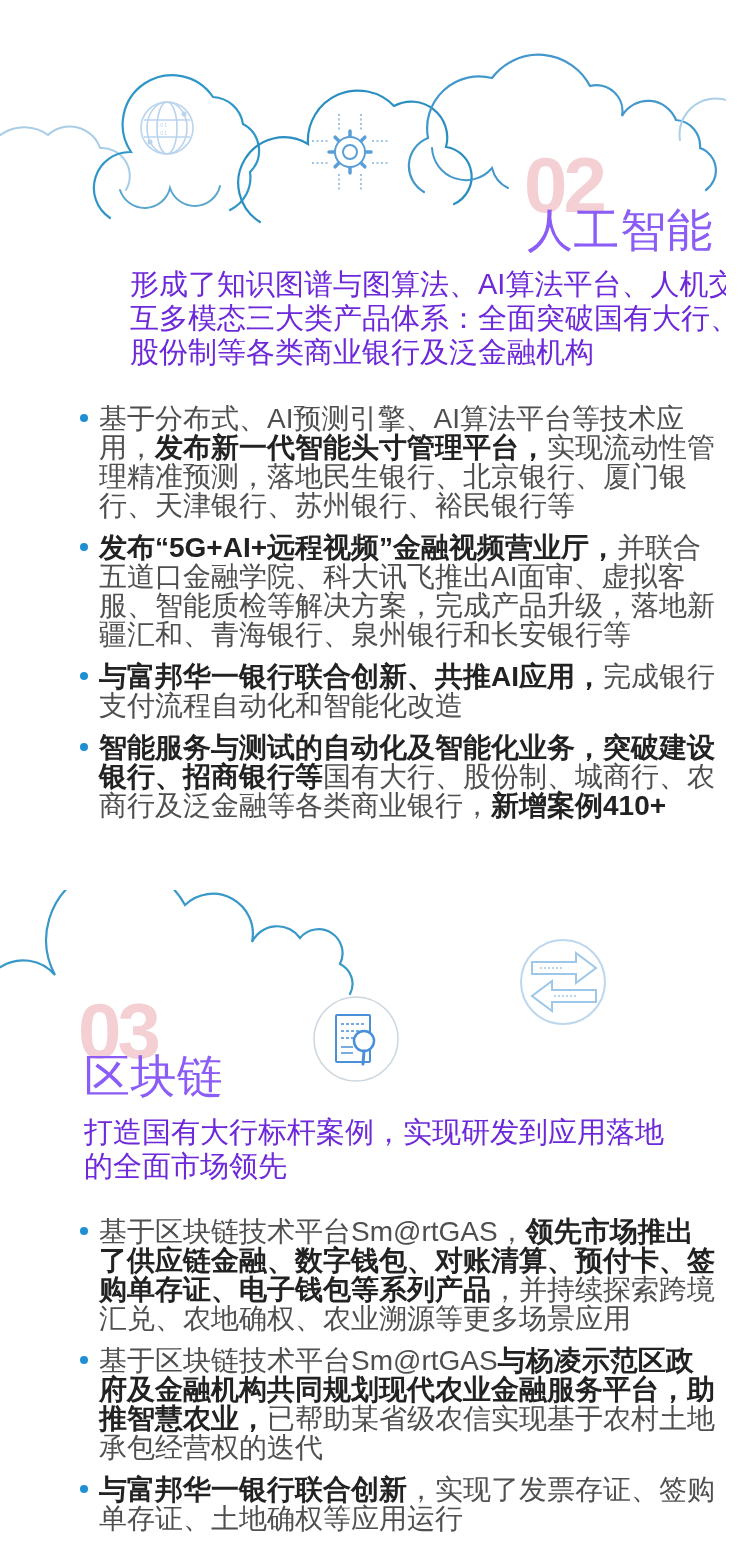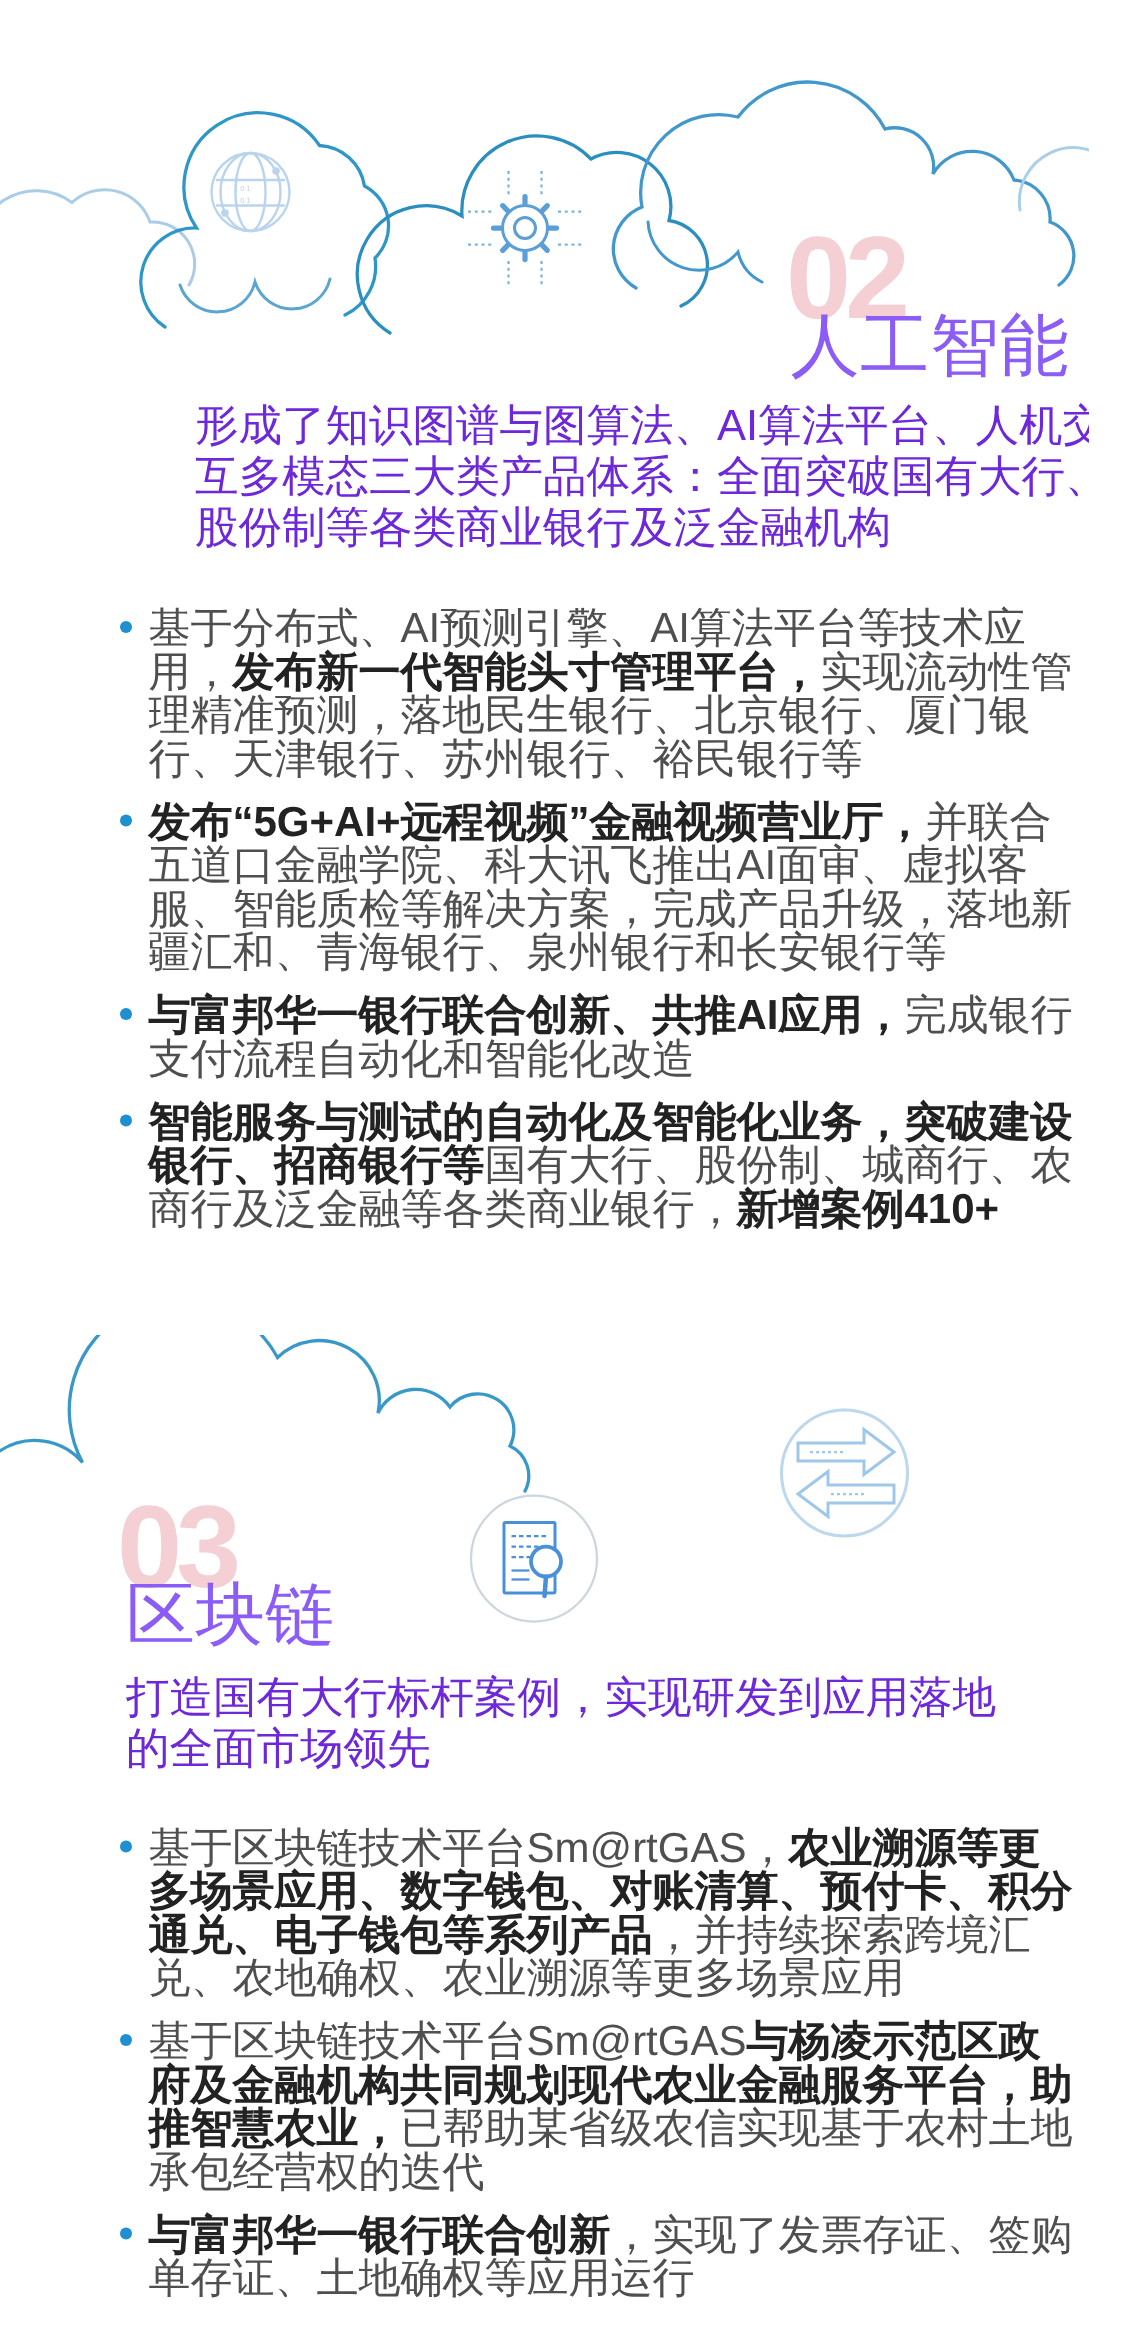--- a/index.html
+++ b/index.html
@@ -123,18 +123,18 @@
       <line x1="540" y1="78" x2="562" y2="78" stroke="#9ec7e8" stroke-width="1.5" stroke-dasharray="2 2"></line>
       <line x1="554" y1="106" x2="576" y2="106" stroke="#9ec7e8" stroke-width="1.5" stroke-dasharray="2 2"></line>
     </g>
   </svg>
 
   <div class="bignum num03">03</div>
   <h1 class="sec-title title03">区块链</h1>
   <p class="subtitle sub03">打造国有大行标杆案例，实现研发到应用落地的全面市场领先</p>
 
   <ul class="bullets bullets03">
-    <li><span class="dot"></span><span class="runs"><span>基于区块链技术平台Sm@rtGAS，</span><span class="b">农业溯源等更多场景应用、数字钱包、对账清算、预付卡、积分通兑、电子钱包等系列产品</span><span>，并持续探索跨境汇兑、农地确权、农业溯源等更多场景应用</span></span></li>
+    <li><span class="dot"></span><span class="runs"><span>基于区块链技术平台Sm@rtGAS，</span><span class="b">领先市场推出了供应链金融、数字钱包、对账清算、预付卡、签购单存证、电子钱包等系列产品</span><span>，并持续探索跨境汇兑、农地确权、农业溯源等更多场景应用</span></span></li>
     <li><span class="dot"></span><span class="runs"><span>基于区块链技术平台Sm@rtGAS</span><span class="b">与杨凌示范区政府及金融机构共同规划现代农业金融服务平台，助推智慧农业，</span><span>已帮助某省级农信实现基于农村土地承包经营权的迭代</span></span></li>
     <li><span class="dot"></span><span class="runs"><span class="b">与富邦华一银行联合创新</span><span>，实现了发票存证、签购单存证、土地确权等应用运行</span></span></li>
   </ul>
 
 </div>
 
 </body></html>

